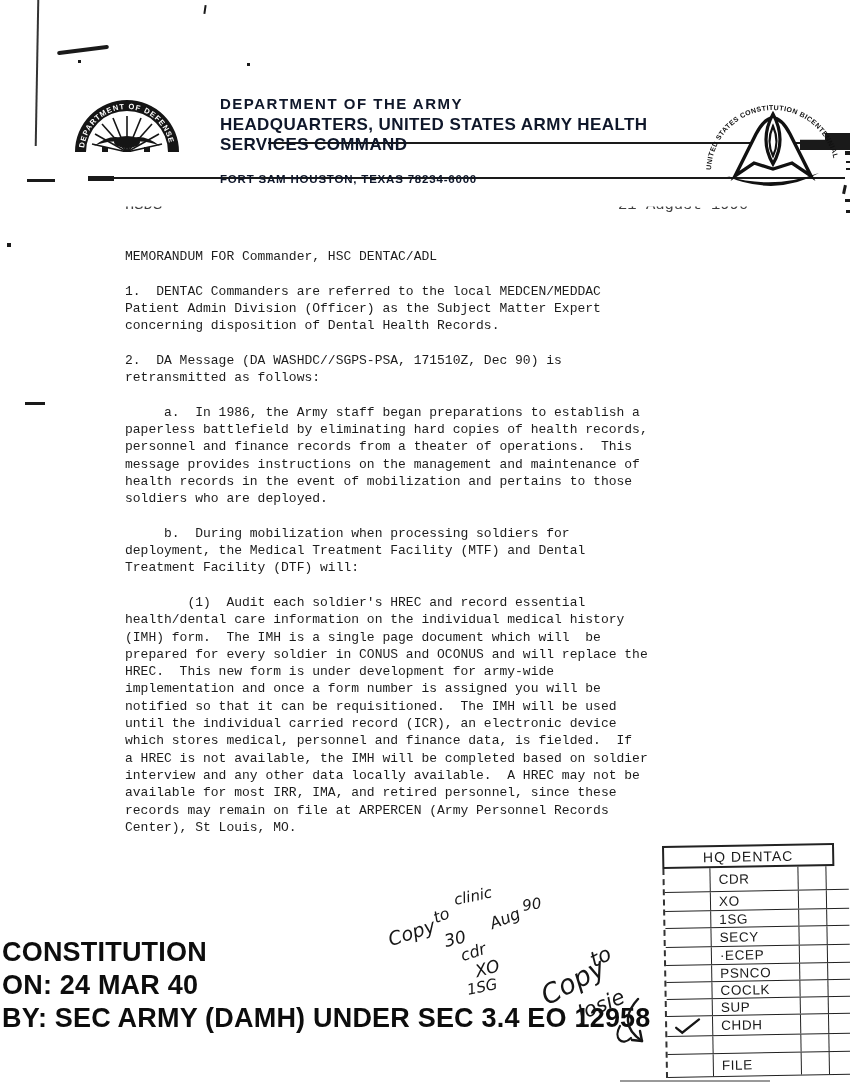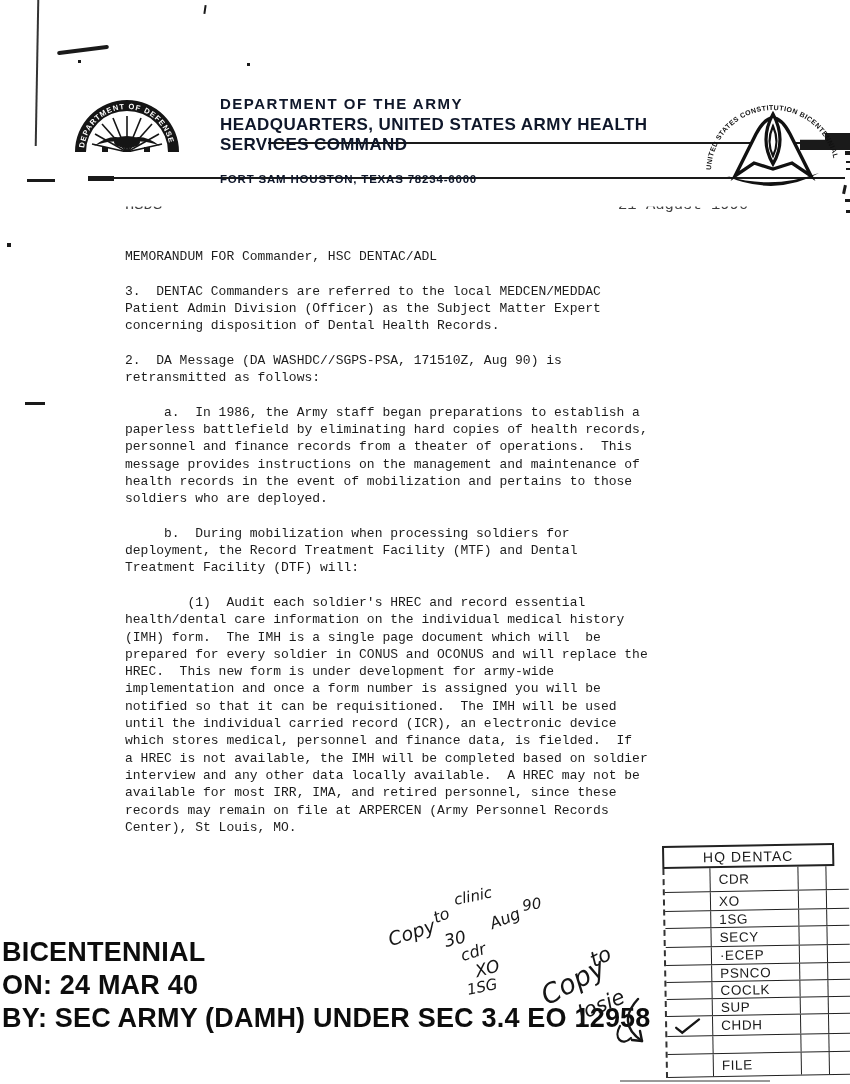--- a/index.html
+++ b/index.html
@@ -107,52 +107,52 @@
     <div class="lh1">DEPARTMENT OF THE ARMY</div>
     <div class="lh2">HEADQUARTERS, UNITED STATES ARMY HEALTH SERVICES COMMAND</div>
     <div class="lh3">FORT SAM HOUSTON, TEXAS 78234-6000</div>
   </div>
 
   <div class="faded" style="left:125px;top:196px;">HSDS</div>
   <div class="faded" style="left:618px;top:196px;">21 August 1990</div>
 
   <div class="memo">
     <div class="blk">MEMORANDUM FOR Commander, HSC DENTAC/ADL</div>
-    <div class="blk" style="margin-top:17.3px;">3.  DENTAC Commanders are referred to the local MEDCEN/MEDDAC
+    <div class="blk" style="margin-top:17.3px;">1.  DENTAC Commanders are referred to the local MEDCEN/MEDDAC
 Patient Admin Division (Officer) as the Subject Matter Expert
 concerning disposition of Dental Health Records.</div>
-    <div class="blk">2.  DA Message (DA WASHDC//SGPS-PSA, 171510Z, Aug 90) is
+    <div class="blk">2.  DA Message (DA WASHDC//SGPS-PSA, 171510Z, Dec 90) is
 retransmitted as follows:</div>
     <div class="blk">     a.  In 1986, the Army staff began preparations to establish a
 paperless battlefield by eliminating hard copies of health records,
 personnel and finance records from a theater of operations.  This
 message provides instructions on the management and maintenance of
 health records in the event of mobilization and pertains to those
 soldiers who are deployed.</div>
     <div class="blk">     b.  During mobilization when processing soldiers for
-deployment, the Record Treatment Facility (MTF) and Dental
+deployment, the Medical Treatment Facility (MTF) and Dental
 Treatment Facility (DTF) will:</div>
     <div class="blk">        (1)  Audit each soldier's HREC and record essential
 health/dental care information on the individual medical history
 (IMH) form.  The IMH is a single page document which will  be
 prepared for every soldier in CONUS and OCONUS and will replace the
 HREC.  This new form is under development for army-wide
 implementation and once a form number is assigned you will be
 notified so that it can be requisitioned.  The IMH will be used
 until the individual carried record (ICR), an electronic device
 which stores medical, personnel and finance data, is fielded.  If
 a HREC is not available, the IMH will be completed based on soldier
 interview and any other data locally available.  A HREC may not be
 available for most IRR, IMA, and retired personnel, since these
 records may remain on file at ARPERCEN (Army Personnel Records
 Center), St Louis, MO.</div>
   </div>
 
   <div class="stamp">
-    <div>BICENTENNIAL</div>
+    <div>CONSTITUTION</div>
     <div>ON: 24 MAR 40</div>
     <div>BY: SEC ARMY (DAMH) UNDER SEC 3.4 EO 12958</div>
   </div>
 
   <span class="hw" style="left:392px;top:928px;font-size:19px;transform:rotate(-18deg);">Copy</span>
   <span class="hw" style="left:437px;top:908px;font-size:16px;transform:rotate(-20deg);">to</span>
   <span class="hw" style="left:456px;top:891px;font-size:15px;transform:rotate(-12deg);">clinic</span>
   <span class="hw" style="left:494px;top:914px;font-size:16px;transform:rotate(-22deg);">Aug</span>
   <span class="hw" style="left:524px;top:897px;font-size:15px;transform:rotate(-10deg);">90</span>
   <span class="hw" style="left:447px;top:931px;font-size:17px;transform:rotate(-14deg);">30</span>

